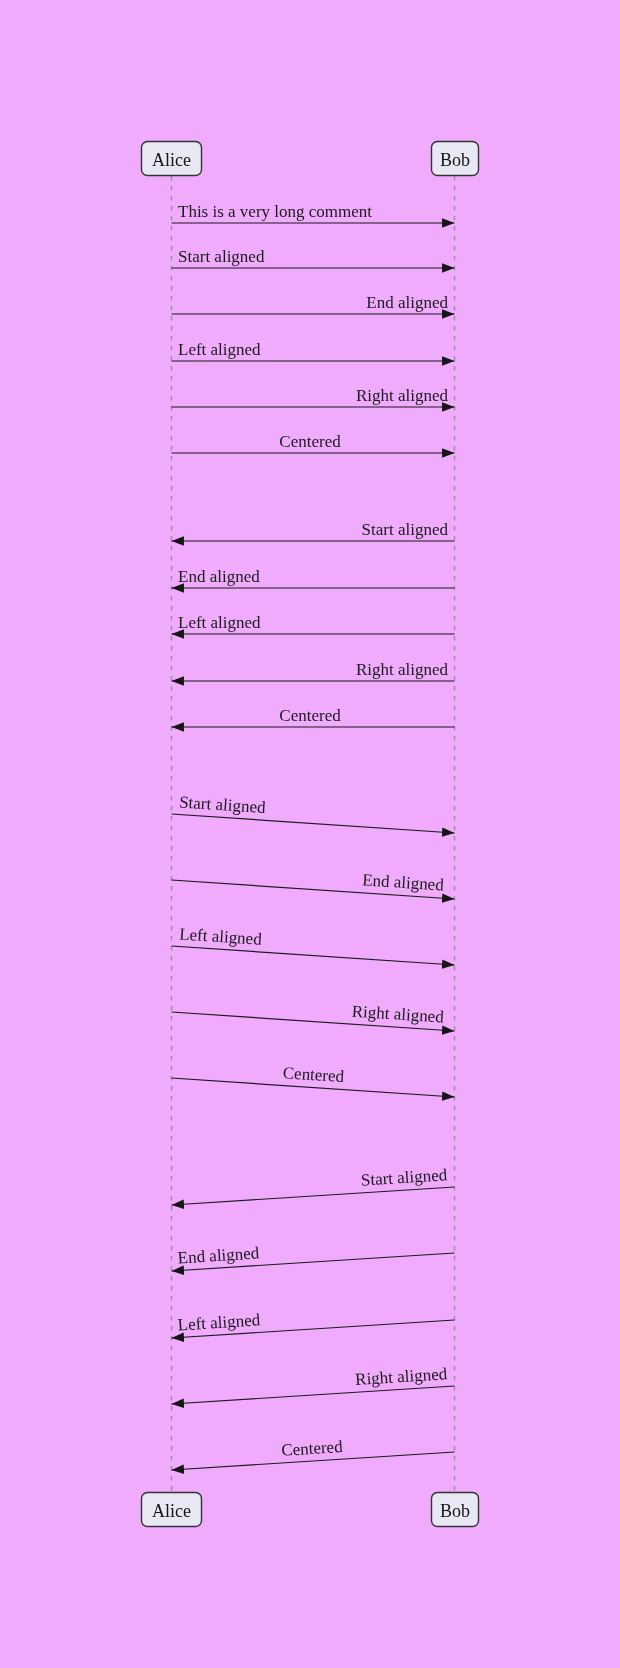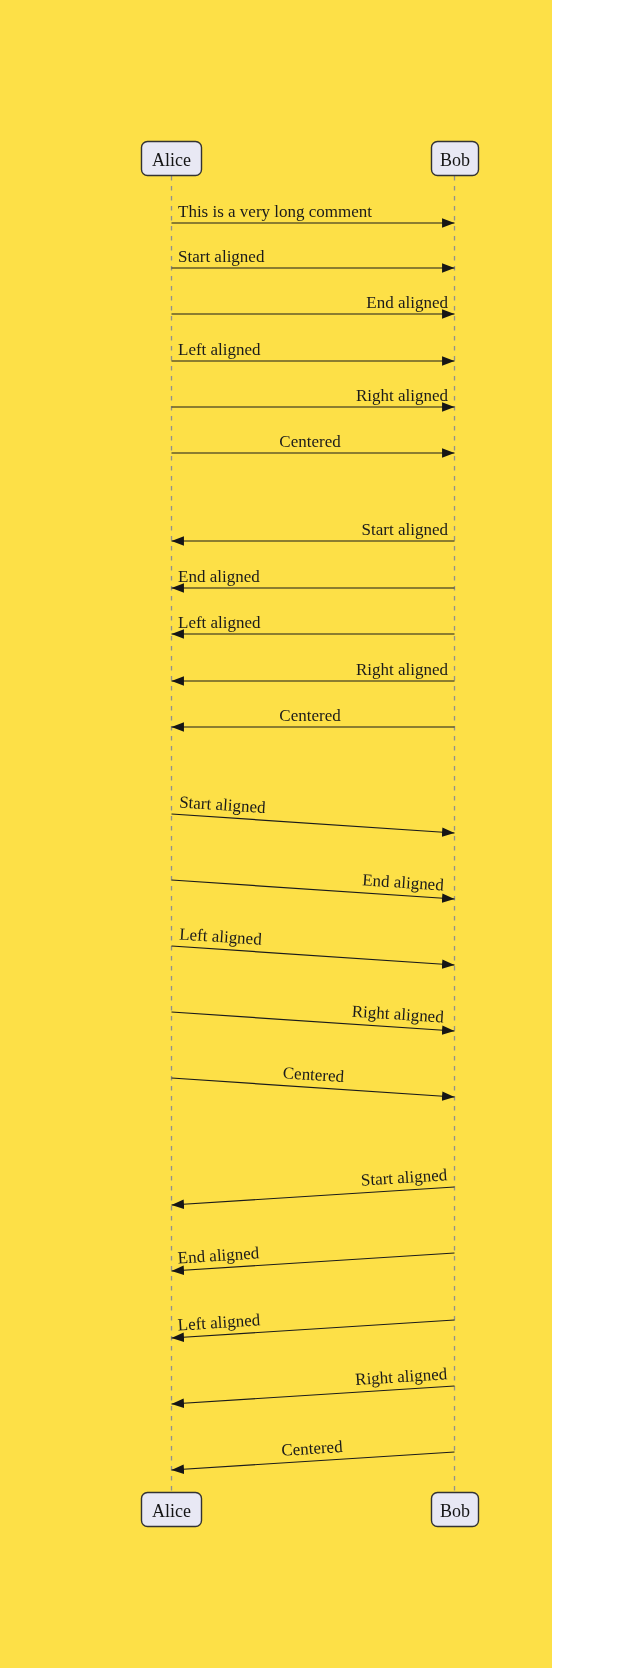--- a/index.html
+++ b/index.html
@@ -1,20 +1,20 @@
 <!DOCTYPE html>
 <html><head>
 <meta charset="utf-8">
 <style>
   html, body { margin: 0; padding: 0; background: #ffffff; }
   .stage {
     position: relative;
-    width: 552px;
+    width: 620px;
     height: 1668px;
-    background: #fde047;
+    background: #f0abfc;
     overflow: hidden;
   }
   svg { position: absolute; top: 0; left: 0; }
   .lifeline {
     stroke: #909090;
     stroke-width: 1.3;
     stroke-dasharray: 4.5 5.5;
     fill: none;
   }
   .pbox {

